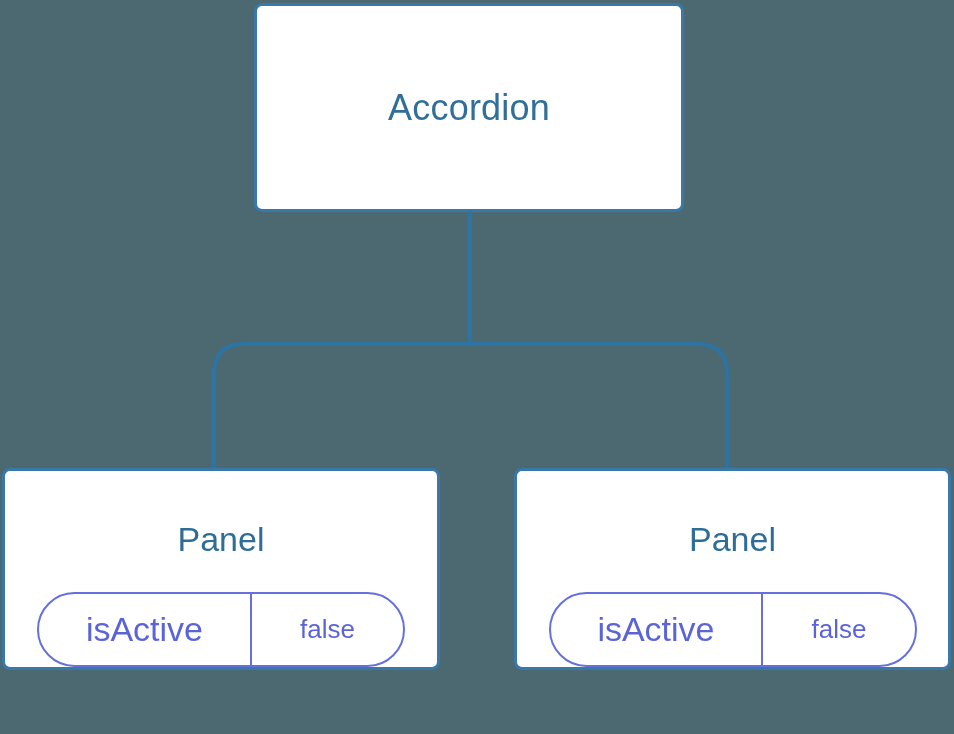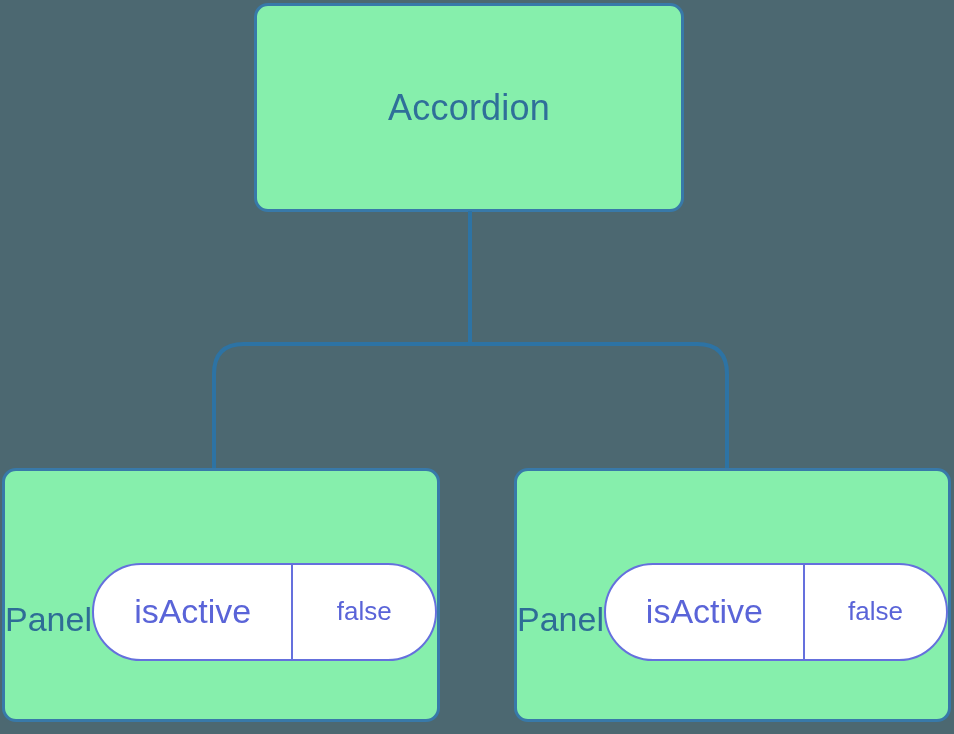--- a/index.html
+++ b/index.html
@@ -10,23 +10,23 @@
   .canvas {
     position: relative;
     width: 954px;
     height: 734px;
     background: #4c6871;
     overflow: hidden;
     font-family: "Liberation Sans", sans-serif;
   }
   .node {
     position: absolute;
-    background: #86efac;
+    background: #ffffff;
     border: 3px solid #3879a9;
-    border-radius: 14px;
+    border-radius: 8px;
     box-sizing: border-box;
   }
   .node-root {
     left: 254px;
     top: 3px;
     width: 430px;
     height: 209px;
     display: flex;
     align-items: center;
     justify-content: center;
@@ -38,23 +38,23 @@
     letter-spacing: 0.2px;
   }
   .connector-svg {
     position: absolute;
     left: 0;
     top: 0;
     pointer-events: none;
   }
   .node-child {
     top: 468px;
-    height: 254px;
+    height: 202px;
     display: flex;
-    flex-direction: row;
+    flex-direction: column;
     align-items: center;
   }
   .node-child-left  { left: 2px;   width: 438px; }
   .node-child-right { left: 514px; width: 437px; }
   .node-child .node-label {
     margin-top: 48px;
     font-size: 34px;
     font-weight: 500;
     color: #2e6d96;
     line-height: 40px;

